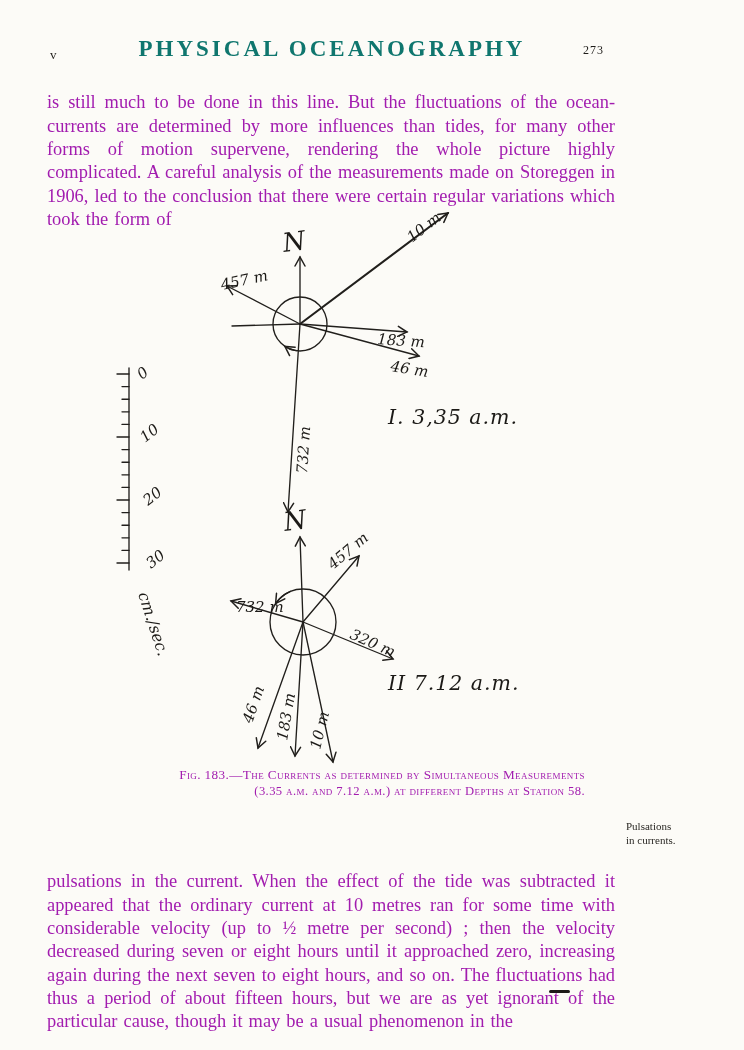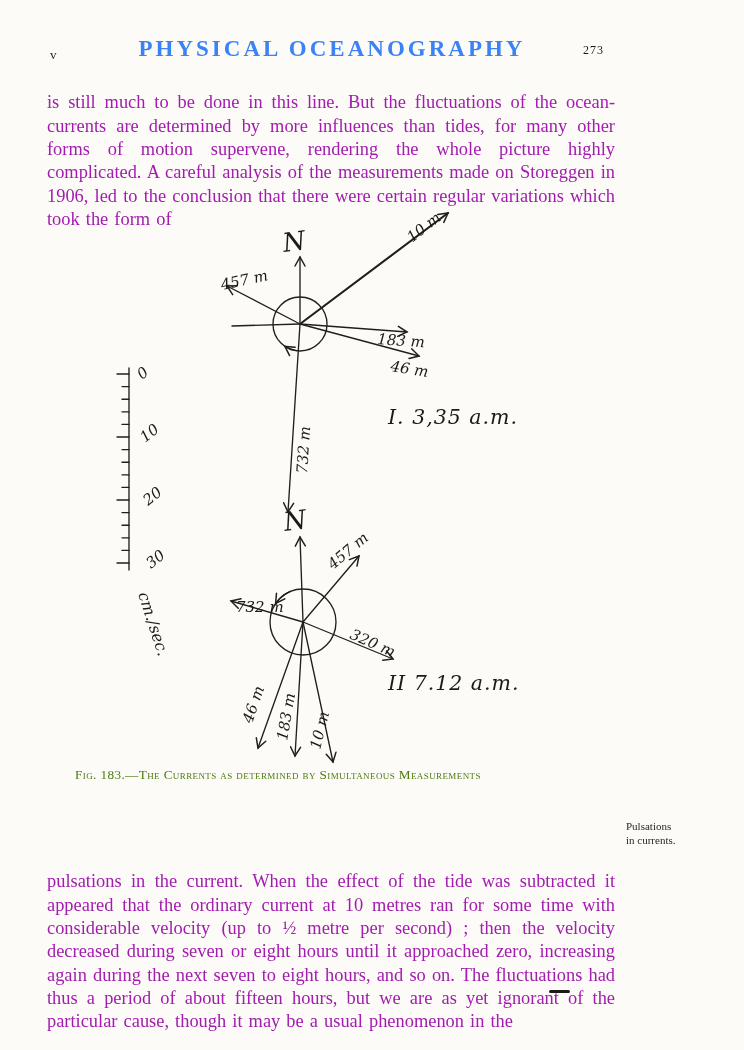--- a/index.html
+++ b/index.html
@@ -1,33 +1,33 @@
 <!DOCTYPE html>
 <html><head>
 <meta charset="utf-8">
 <style>
   html,body{margin:0;padding:0}
   body{width:744px;height:1050px;background:#d8d5cf;font-family:"Liberation Serif","DejaVu Serif",serif}
   .page{position:relative;width:744px;height:1050px;background:#fcfbf7;color:#1d1b18;overflow:hidden}
 
   .header-sig{position:absolute;left:50px;top:47px;font-size:13px;color:#2a2824}
   .running-head{position:absolute;left:47px;top:36px;width:570px;text-align:center;
-    font-size:23px;font-weight:700;letter-spacing:3px;color:#3b82f6}
+    font-size:23px;font-weight:700;letter-spacing:3px;color:#0f766e}
   .page-number{position:absolute;left:583px;top:43px;font-size:12px;letter-spacing:1px}
 
   .para{position:absolute;left:47px;width:568px;font-size:18.4px;line-height:23.3px;
     text-align:justify;word-spacing:1.5px;color:#a21caf}
   .para-top{top:73px}
   .para-bottom{top:852px}
 
   .margin-note{position:absolute;left:626px;top:820px;width:92px;font-size:11px;
     line-height:13.5px;color:#2a2824}
 
-  .caption{position:absolute;left:75px;top:767px;width:510px;text-align:left;
-    font-variant:small-caps;color:#4d7c0f}
+  .caption{position:absolute;left:75px;top:767px;width:510px;text-align:right;
+    font-variant:small-caps;color:#a21caf}
   .caption-line1{font-size:13.2px;letter-spacing:.4px}
   .caption-line2{font-size:12.6px;letter-spacing:.4px;margin-top:1px}
 
   #figure-svg{position:absolute;left:0;top:0;pointer-events:none}
   #figure-svg g.ink{stroke:#211f1c;stroke-width:1.35;fill:none;stroke-linecap:round}
   #figure-svg text{font-family:"DejaVu Serif","Liberation Serif",serif;font-style:italic;
     fill:#1c1a17;stroke:none}
   #figure-svg text.num{font-size:15px}
   #figure-svg text.unit{font-size:16px}
   #figure-svg text.vlabel{font-size:15px}
@@ -112,20 +112,21 @@
         <line x1="303" y1="622" x2="295" y2="756" marker-end="url(#ah)"></line>
         <text class="vlabel" transform="translate(287,741) rotate(-80)">183 m</text>
         <line x1="303" y1="622" x2="333" y2="762" marker-end="url(#ah)"></line>
         <text class="vlabel" transform="translate(320,750) rotate(-76)">10 m</text>
         <text class="time" transform="translate(388,690)">II 7.12 a.m.</text>
       </g>
     </svg>
 
   <div class="caption">
     <div class="caption-line1">Fig. 183.—The Currents as determined by Simultaneous Measurements</div>
+    <div class="caption-line2">(3.35 a.m. and 7.12 a.m.) at different Depths at Station 58.</div>
   </div>
 
   <p class="para para-bottom">pulsations in the current. When the effect of the tide was subtracted it appeared that the ordinary current at 10 metres ran for some time with considerable velocity (up to ½ metre per second) ; then the velocity decreased during seven or eight hours until it approached zero, increasing again during the next seven to eight hours, and so on. The fluctuations had thus a period of about fifteen hours, but we are as yet ignorant of the particular cause, though it may be a usual phenomenon in the</p>
 
   <div class="margin-note">
     <span>Pulsations</span><br>
     <span>in currents.</span>
   </div>
 
   <div class="ink-mark"></div>

